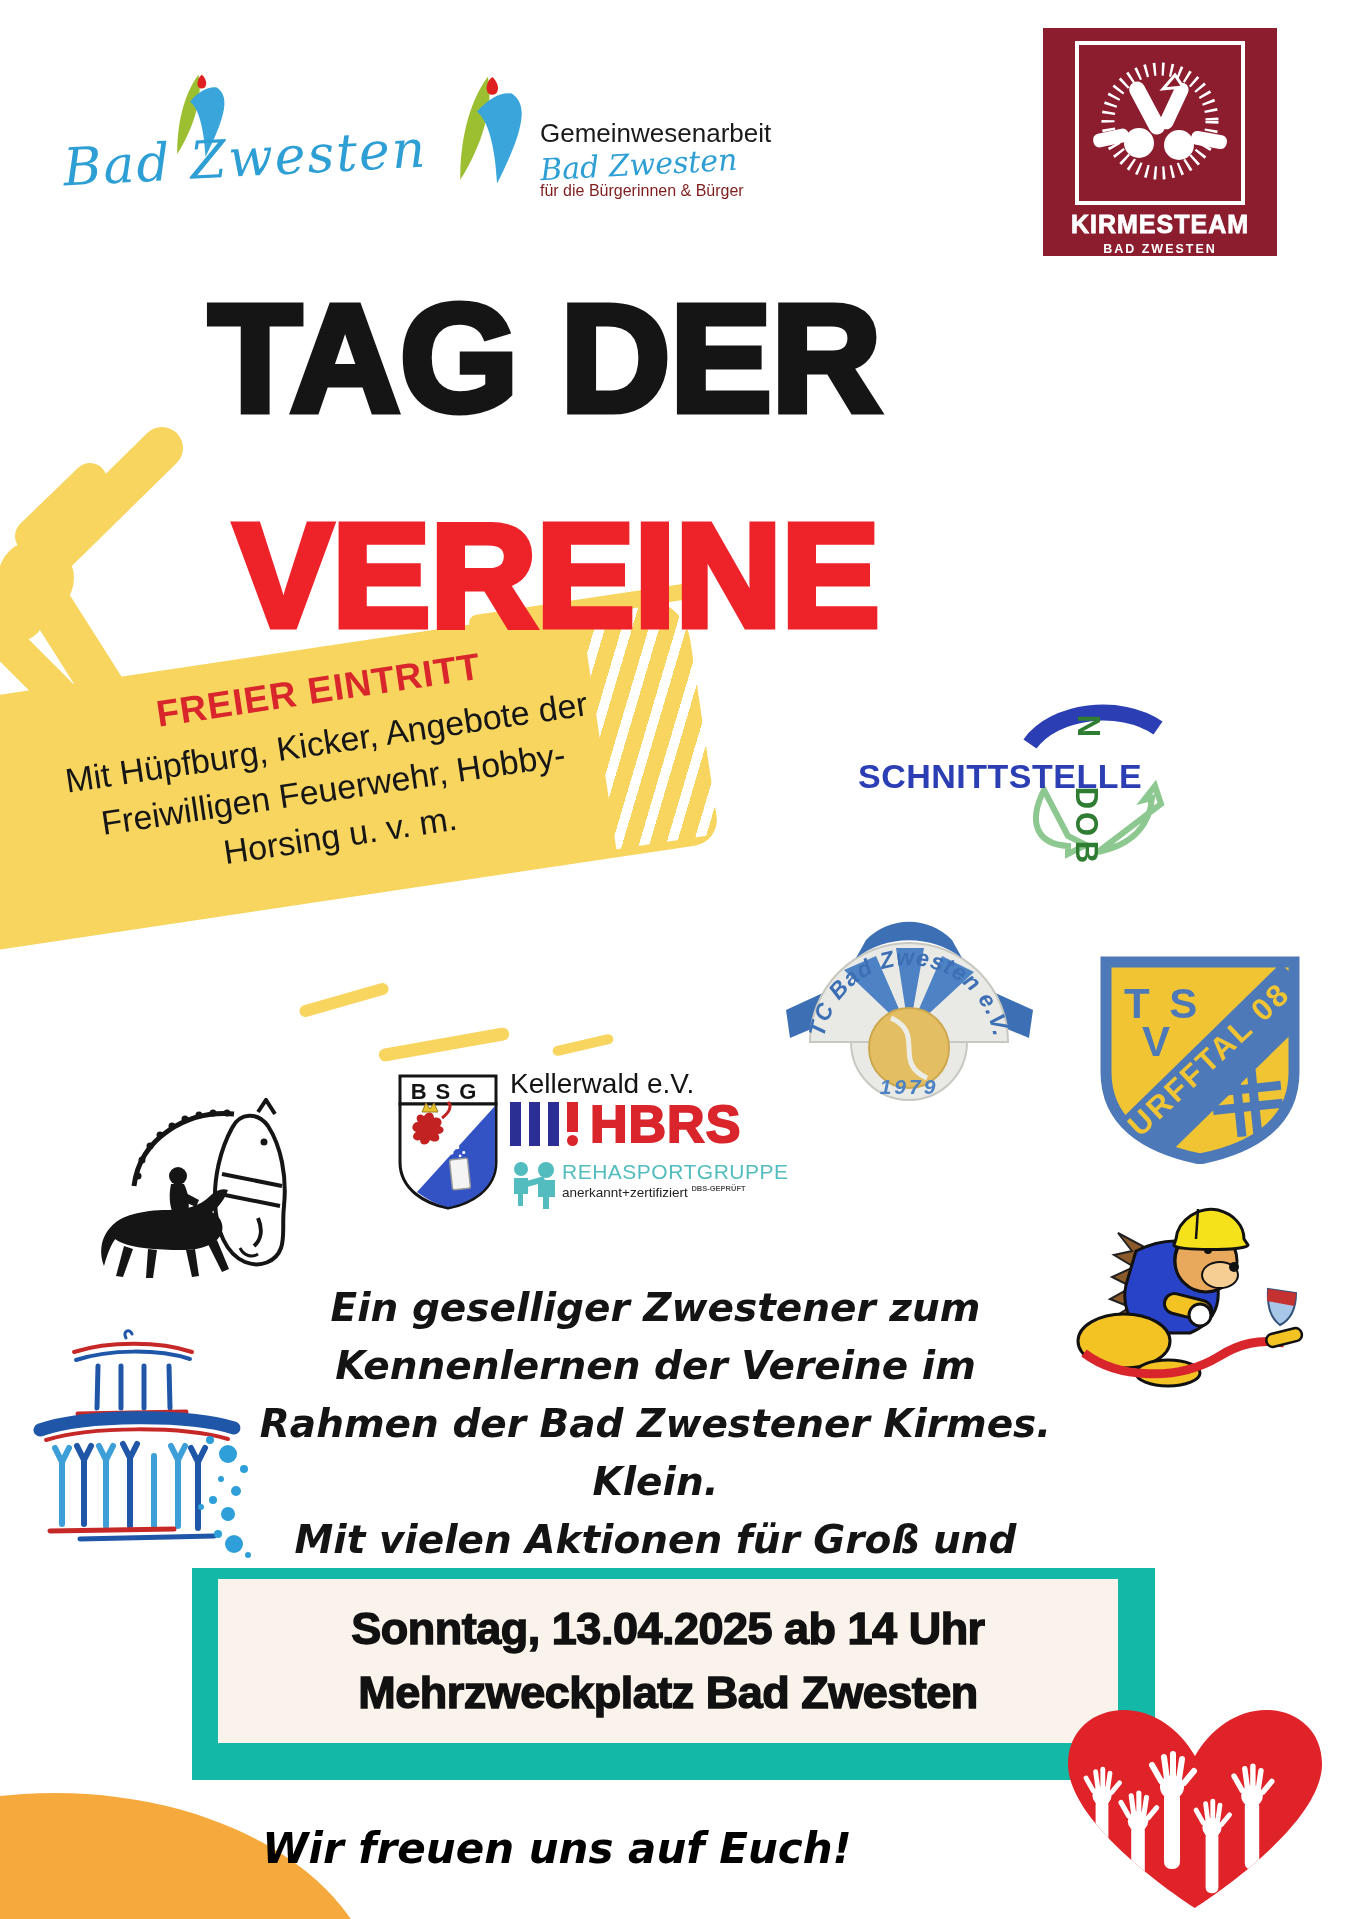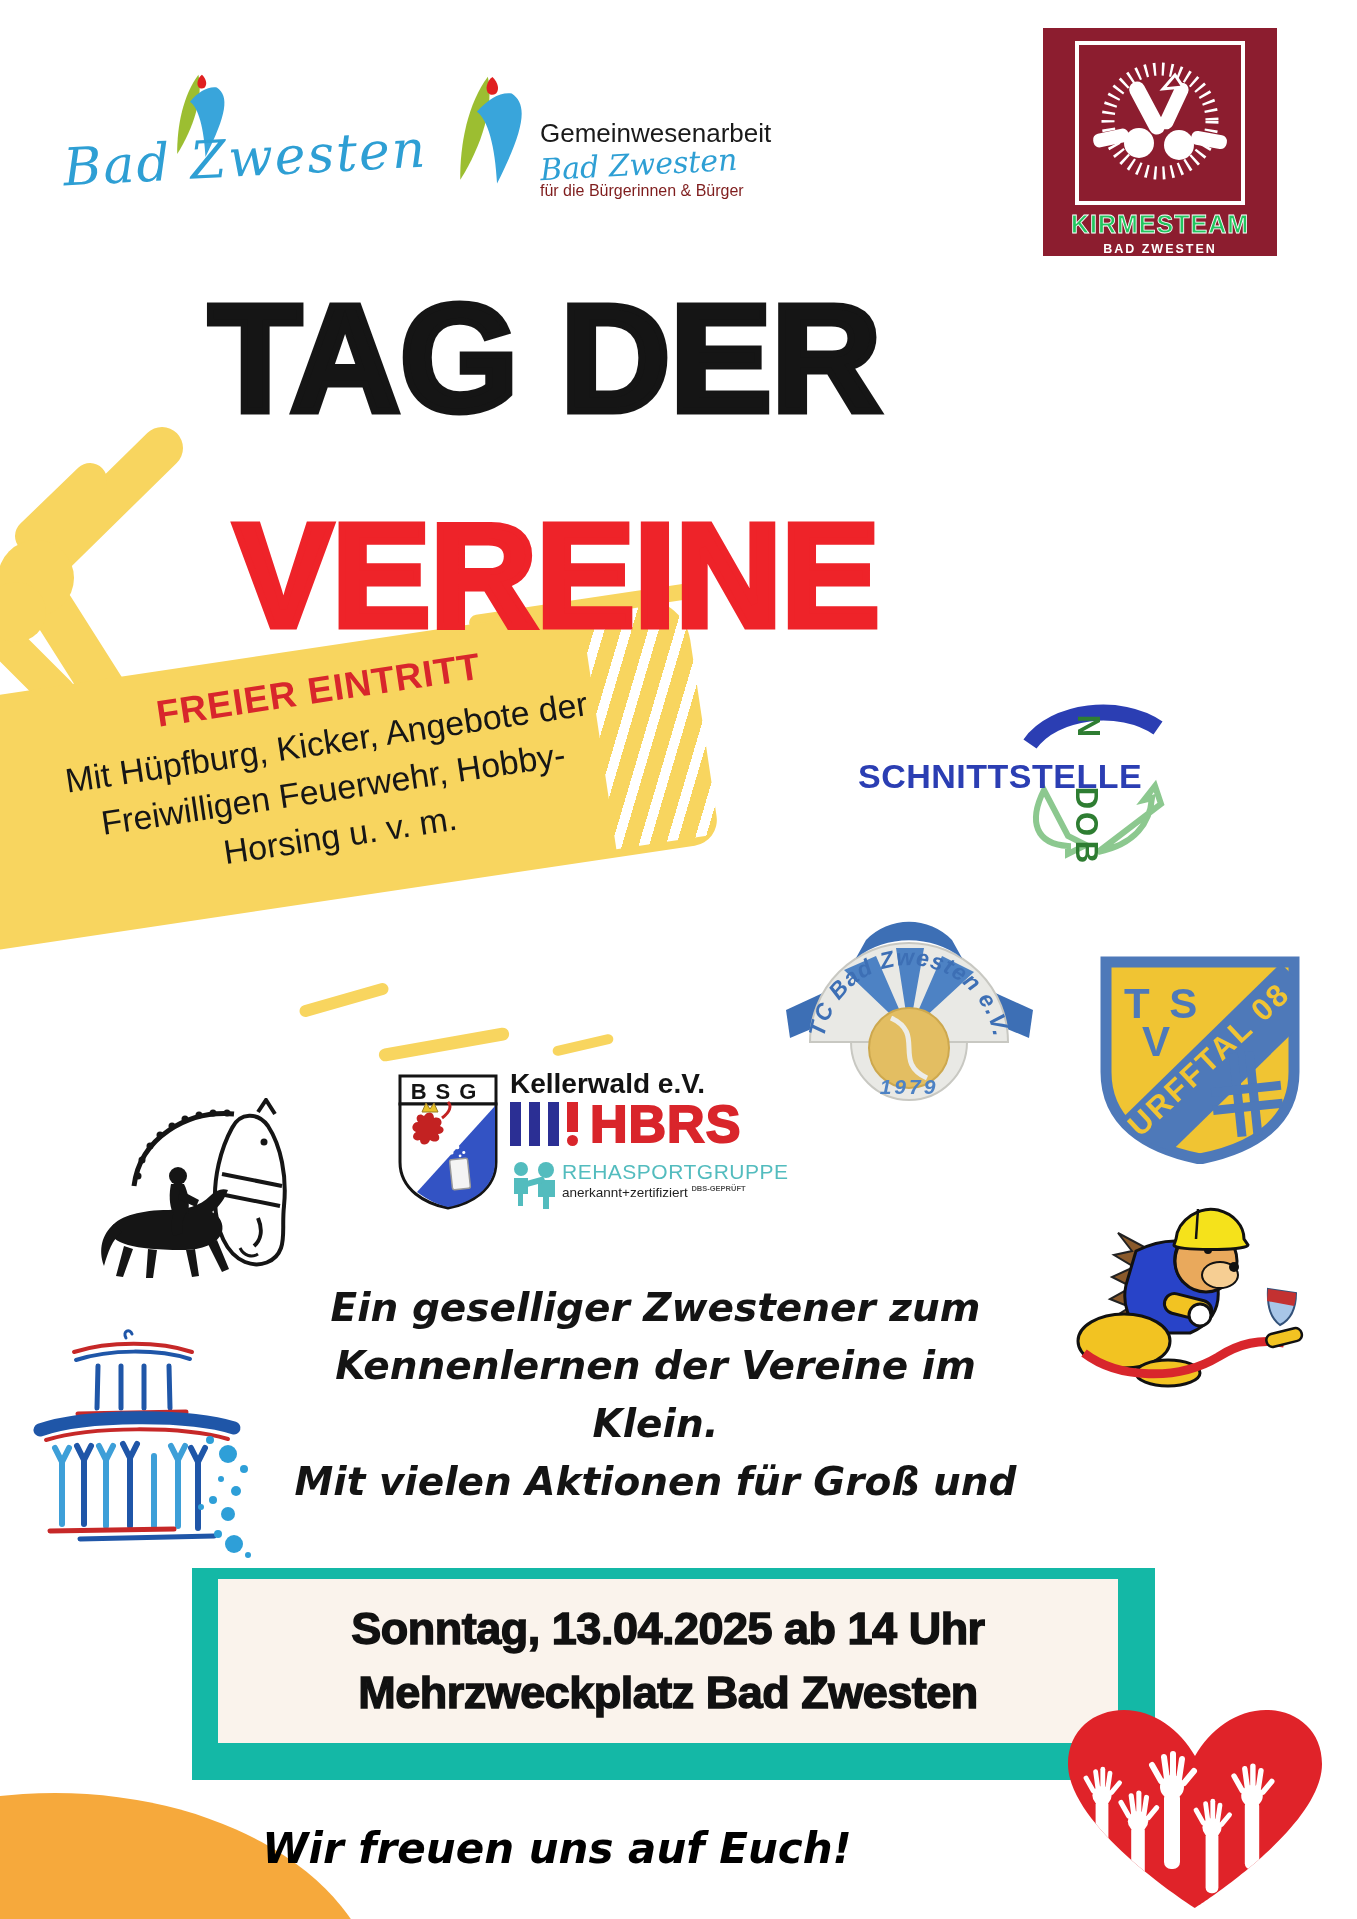--- a/index.html
+++ b/index.html
@@ -15,21 +15,21 @@
 
   .gwa-logo{left:440px;top:58px;width:320px;height:150px;}
   .gwa-icon{position:absolute;left:0;top:4px;}
   .gwa-text{position:absolute;left:100px;top:62px;line-height:1.05;}
   .gwa-l1{font-size:26px;color:#1a1a1a;}
   .gwa-l2{font-family:"DejaVu Serif",serif;font-style:italic;font-size:30px;color:#2E9FD4;transform:rotate(-3deg);display:inline-block;margin:2px 0;}
   .gwa-l3{font-size:16px;color:#7f1d1d;}
 
   .kirmes{left:1043px;top:28px;width:234px;height:228px;background:#8C1D2F;}
   .kirmes-inner{position:absolute;left:32px;top:13px;width:162px;height:156px;border:4px solid #fff;}
-  .kirmes-l1{position:absolute;left:0;width:100%;top:182px;text-align:center;color:#22c55e;font-weight:bold;
+  .kirmes-l1{position:absolute;left:0;width:100%;top:182px;text-align:center;color:#ffffff;font-weight:bold;
              font-size:25px;letter-spacing:1px;-webkit-text-stroke:0.8px #fff;}
   .kirmes-l2{position:absolute;left:0;width:100%;top:214px;text-align:center;color:#fff;font-weight:bold;
              font-size:12.5px;letter-spacing:2px;}
 
   
   .title-black{left:545px;top:282px;transform:translateX(-50%);font-size:152px;font-weight:bold;
                color:#151515;-webkit-text-stroke:7px #151515;white-space:nowrap;line-height:1;z-index:3;}
   .title-red{left:557px;top:502px;transform:translateX(-50%);font-size:147px;font-weight:bold;
              color:#EE2329;-webkit-text-stroke:7px #EE2329;white-space:nowrap;line-height:1;z-index:3;}
 
@@ -60,21 +60,21 @@
 
   
   .heart-wrap{left:1058px;top:1700px;z-index:6;}
   .blob{left:-270px;top:1793px;width:650px;height:430px;background:#F6A93C;border-radius:50%;z-index:1;}
 
   
   .schnitt{left:858px;top:694px;width:322px;height:172px;}
   .tc{left:786px;top:912px;width:247px;height:192px;}
   .tsv{left:1094px;top:952px;width:212px;height:212px;}
   .bsg{left:398px;top:1062px;width:340px;height:158px;}
-  .bsg-name{position:absolute;left:112px;top:6px;font-size:28px;font-weight:bold;color:#131313;}
+  .bsg-name{position:absolute;left:112px;top:6px;font-size:28px;font-weight:normal;color:#131313;}
   .hbrs-row{position:absolute;left:112px;top:40px;display:flex;align-items:flex-end;gap:8px;}
   .hbar{width:11px;height:44px;background:#2B2F94;}
   .hexc{display:flex;flex-direction:column;align-items:center;gap:3px;}
   .hexc-bar{width:11px;height:30px;background:#D9252B;}
   .hexc-dot{width:11px;height:11px;border-radius:50%;background:#D9252B;}
   .hbrs-word{font-size:52px;font-weight:bold;color:#D9252B;-webkit-text-stroke:2px #D9252B;line-height:0.85;margin-left:4px;letter-spacing:1px;}
   .reha-row{position:absolute;left:112px;top:98px;display:flex;align-items:flex-start;gap:0;}
   .reha-title{font-size:21px;color:#53BCBE;letter-spacing:0.5px;}
   .reha-sub{font-size:13.5px;color:#222;}
   .reha-tag{font-size:7.5px;color:#555;font-weight:bold;vertical-align:super;}
@@ -334,20 +334,21 @@
     <path d="M150,16 L148,46" fill="none" stroke="#111" stroke-width="2.5"></path>
     <rect x="116" y="104" width="48" height="20" rx="10" fill="#F2C322" stroke="#111" stroke-width="3" transform="rotate(14 140 114)"></rect>
     <circle cx="152" cy="122" r="11" fill="#fff" stroke="#111" stroke-width="3"></circle>
     <path d="M220,96 l28,4 c0,17 -6,27 -16,32 c-9,-7 -13,-17 -12,-36 z" fill="#A8C6E8" stroke="#33527a" stroke-width="2"></path>
     <path d="M220,96 l28,4 c0,5 -1,9 -2,13 l-27,-5 z" fill="#C33131"></path>
   </svg>
 
   <div class="abs para">
     <div>Ein geselliger Zwestener zum</div>
     <div>Kennenlernen der Vereine im</div>
+    <div>Rahmen der Bad Zwestener Kirmes.</div>
     <div>Klein.</div>
     <div>Mit vielen Aktionen für Groß und</div>
   </div>
 
   <div class="abs event-frame">
     <div class="event-inner">
       <div class="event-line">Sonntag, 13.04.2025 ab 14 Uhr</div>
       <div class="event-line">Mehrzweckplatz Bad Zwesten</div>
     </div>
   </div>

